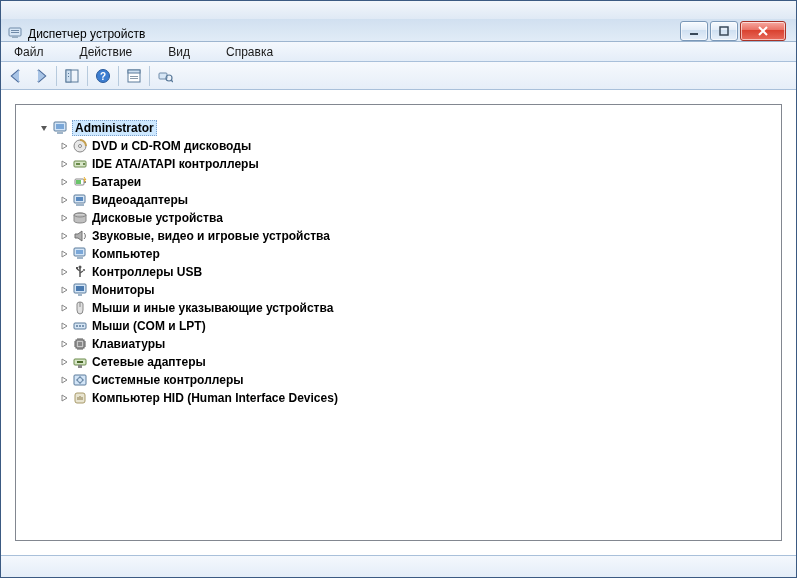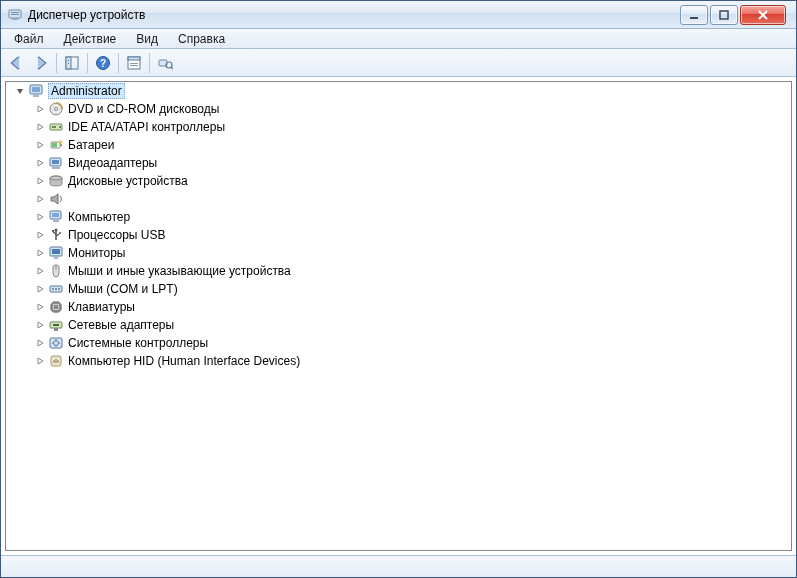--- a/index.html
+++ b/index.html
@@ -9,25 +9,25 @@
   .window {
     width: 797px;
     height: 578px;
     border: 1px solid #3b5a82;
     background: #fff;
     display: flex;
     flex-direction: column;
   }
 
   .titlebar {
-    height: 28px;
+    height: 41px;
     background: linear-gradient(to bottom, #f2f6fb 0%, #dfe9f5 45%, #d1e0f0 46%, #e1ecf7 100%);
     border-bottom: 1px solid #9db5cf;
     display: flex;
-    align-items: center;
+    align-items: flex-end;
     padding: 0 10px 0 6px;
   }
   .titlebar .app-icon { width: 16px; height: 16px; margin-right: 5px; }
   .titlebar .title-text { flex: 1; color: #000; font-size: 12px; }
   .titlebar .win-controls { display: flex; gap: 2px; }
   .win-btn {
     height: 20px;
     border: 1px solid #7a98b8;
     border-radius: 3px;
     display: flex;
@@ -44,21 +44,21 @@
   }
   .win-btn svg { display:block; }
 
   .menubar {
     height: 20px;
     background: linear-gradient(to bottom, #f4f8fd, #e4edf8);
     border-bottom: 1px solid #a9c0da;
     display: flex;
     align-items: center;
     padding-left: 4px;
-    gap: 2px;
+    gap: 18px;
   }
   .menu-item { padding: 1px 9px; color: #1a1a1a; cursor: default; }
 
   .toolbar {
     height: 28px;
     background: linear-gradient(to bottom, #f6f9fd 0%, #e6eef8 100%);
     border-bottom: 1px solid #a9c0da;
     display: flex;
     align-items: center;
     padding-left: 4px;
@@ -70,22 +70,23 @@
     cursor: default;
   }
   .tool-sep { width: 1px; height: 20px; background: #b7cadd; margin: 0 3px; }
   .tool-btn svg { display:block; }
 
   .tree-area {
     flex: 1;
     overflow: auto;
     background: #fff;
     border: 1px solid #828790;
-    margin: 4px;
-    padding: 0;
+    margin: 14px;
+    padding: 14px;
+    font-weight: bold;
   }
   .tree-root { padding-left: 8px; }
   .tree-node {
     display: flex;
     align-items: center;
     height: 18px;
     white-space: nowrap;
     cursor: default;
   }
   .tree-node .expander {
@@ -284,20 +285,21 @@
             <span class="expander">
               <svg width="10" height="10" viewBox="0 0 10 10">
                 <path d="M3 2 L8 5 L3 8 Z" fill="none" stroke="#888" stroke-width="1"></path>
               </svg>
             </span>
             <span class="icon">
               <svg width="16" height="16" viewBox="0 0 16 16">
                 <use href="#i-sound"></use>
               </svg>
             </span>
+            <span class="label">Звуковые, видео и игровые устройства</span>
           </div>
           <div class="tree-node">
             <span class="expander">
               <svg width="10" height="10" viewBox="0 0 10 10">
                 <path d="M3 2 L8 5 L3 8 Z" fill="none" stroke="#888" stroke-width="1"></path>
               </svg>
             </span>
             <span class="icon">
               <svg width="16" height="16" viewBox="0 0 16 16">
                 <use href="#i-computer-small"></use>
@@ -309,21 +311,21 @@
             <span class="expander">
               <svg width="10" height="10" viewBox="0 0 10 10">
                 <path d="M3 2 L8 5 L3 8 Z" fill="none" stroke="#888" stroke-width="1"></path>
               </svg>
             </span>
             <span class="icon">
               <svg width="16" height="16" viewBox="0 0 16 16">
                 <use href="#i-usb"></use>
               </svg>
             </span>
-            <span class="label">Процессоры USB</span>
+            <span class="label">Контроллеры USB</span>
           </div>
           <div class="tree-node">
             <span class="expander">
               <svg width="10" height="10" viewBox="0 0 10 10">
                 <path d="M3 2 L8 5 L3 8 Z" fill="none" stroke="#888" stroke-width="1"></path>
               </svg>
             </span>
             <span class="icon">
               <svg width="16" height="16" viewBox="0 0 16 16">
                 <use href="#i-monitor"></use>

